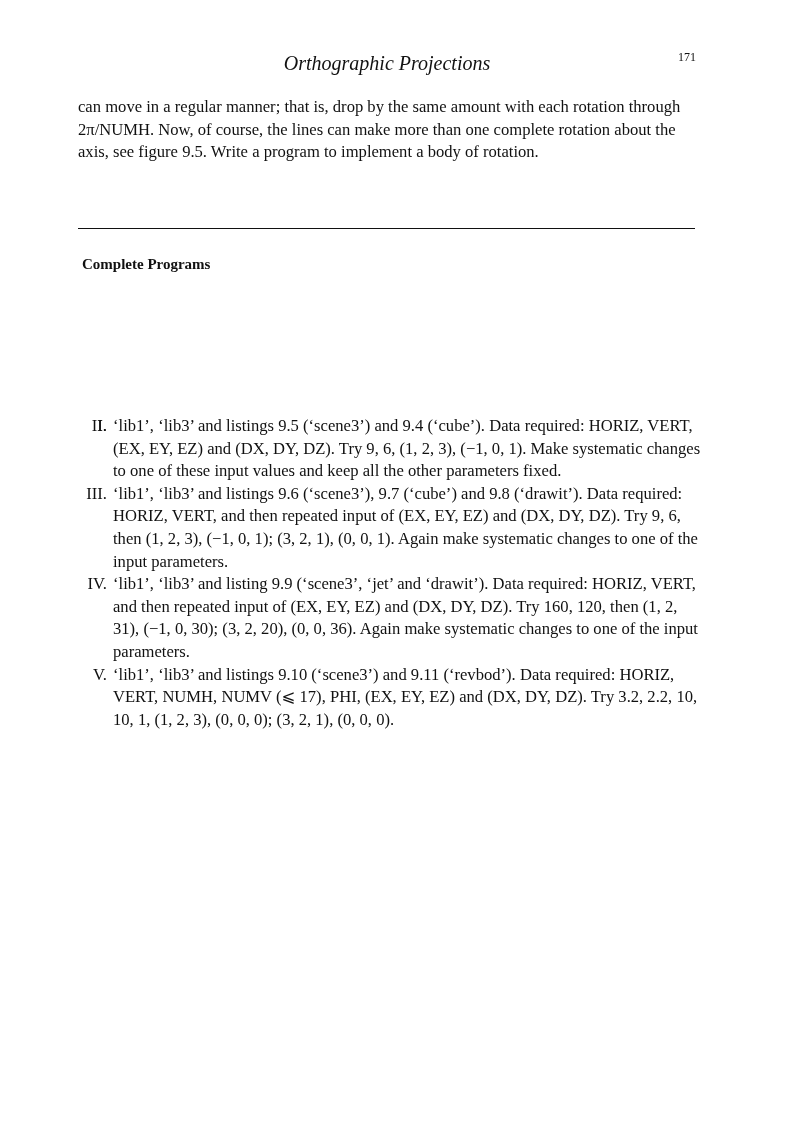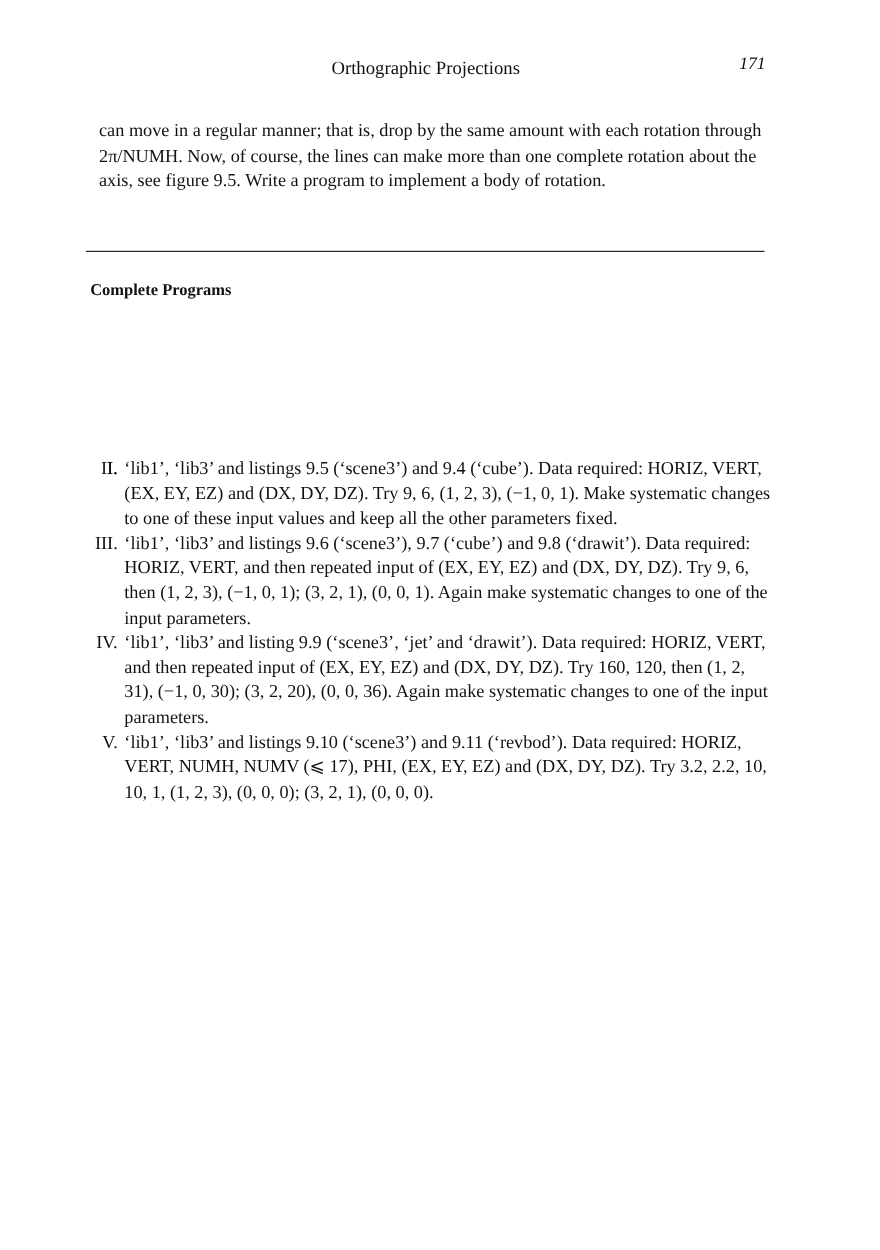--- a/index.html
+++ b/index.html
@@ -7,24 +7,24 @@
       width: 800px; height: 1136px; position: relative; overflow: hidden;
       font-family: "Liberation Serif", "DejaVu Serif", serif;
       color: #111111;
     }
     .page { position: absolute; left: 0; top: 0; width: 800px; height: 1136px; }
     .running-head {
       position: absolute; top: 50px; left: 78px; width: 618px; height: 24px;
     }
     .running-title {
       position: absolute; left: 0; right: 0; text-align: center;
-      font-size: 17px; top: 2px;
+      font-style: italic; font-size: 20px; top: 2px;
     }
     .page-number {
-      position: absolute; right: 0; top: 0; font-style: italic; font-size: 16px;
+      position: absolute; right: 0; top: 0; font-size: 12px;
     }
     .text {
       position: absolute; left: 78px; width: 625px;
       font-size: 16.6px; line-height: 22.6px;
     }
     .p1 { top: 96px; }
     .rule {
       position: absolute; left: 78px; width: 617px; top: 228px; height: 0;
       border-top: 1.5px solid #111;
     }
@@ -43,21 +43,21 @@
   </style>
 </head>
 <body>
 
 <div class="page">
   <div class="running-head">
     <span class="running-title">Orthographic Projections</span>
     <span class="page-number">171</span>
   </div>
 
-  <p class="text p1" style="margin:12px">can move in a regular manner; that is, drop by the same amount with each rotation through 2π/NUMH. Now, of course, the lines can make more than one complete rotation about the axis, see figure 9.5. Write a program to implement a body of rotation.</p>
+  <p class="text p1" style="margin:0">can move in a regular manner; that is, drop by the same amount with each rotation through 2π/NUMH. Now, of course, the lines can make more than one complete rotation about the axis, see figure 9.5. Write a program to implement a body of rotation.</p>
 
   <div class="rule"></div>
 
   <div class="heading">Complete Programs</div>
 
 
   <ol class="list">
     <li class="list-item">
       <span class="numeral">I.</span>
     </li>

